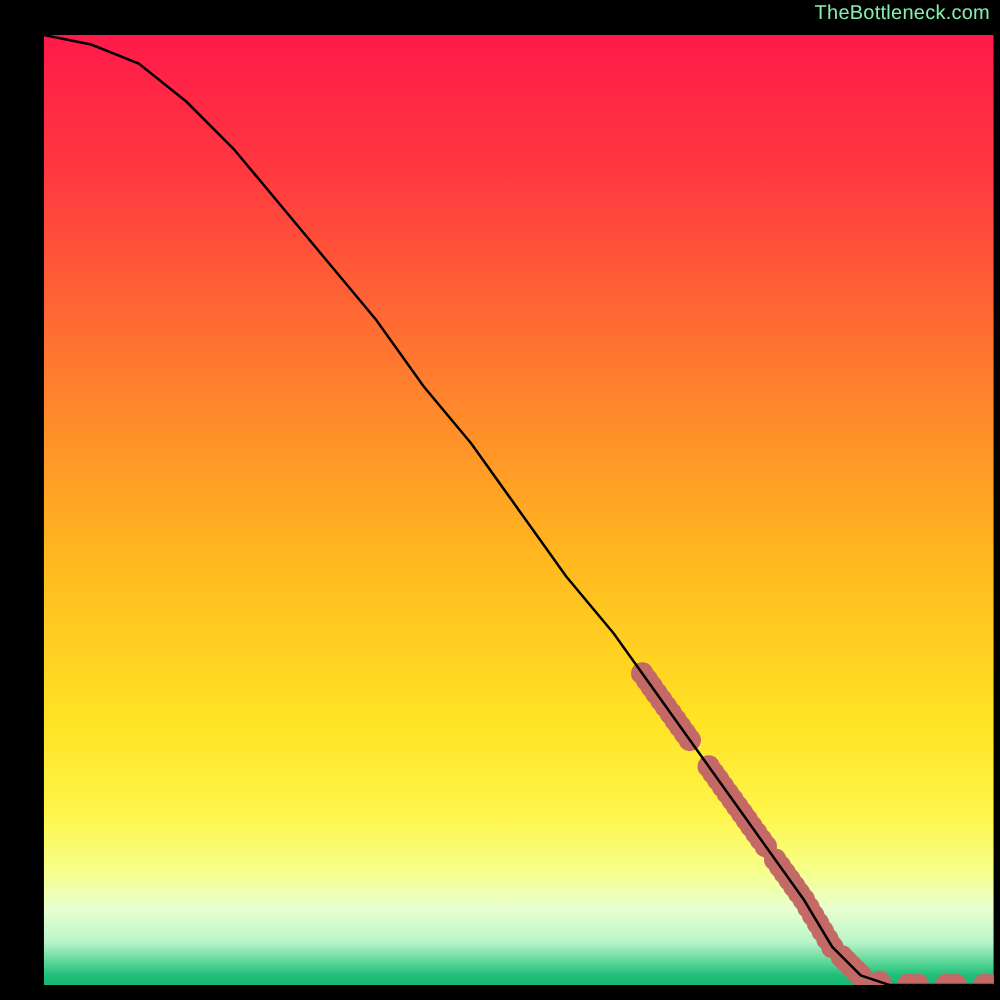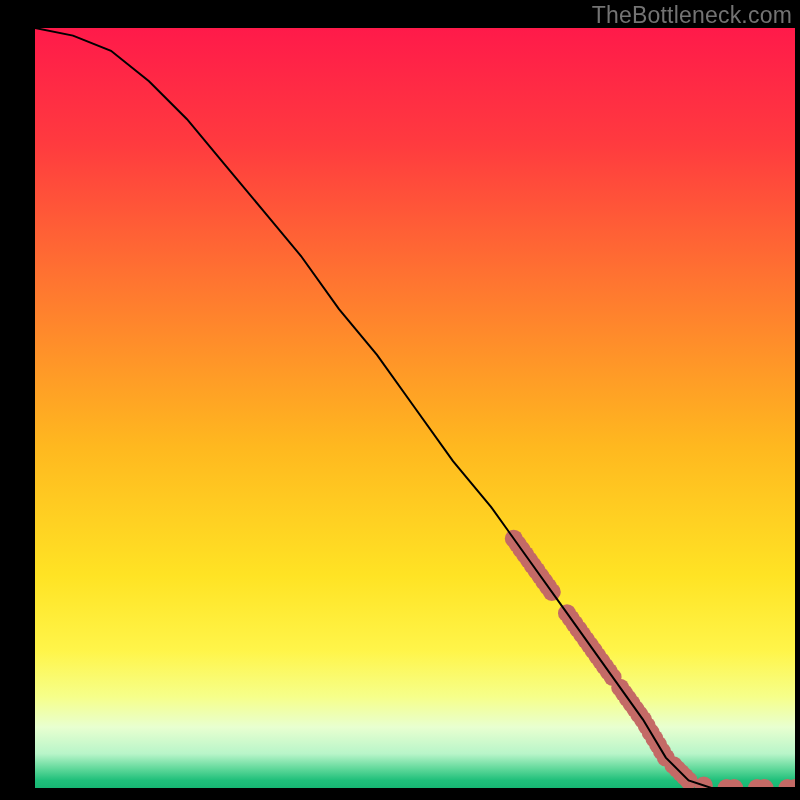--- a/index.html
+++ b/index.html
@@ -14,22 +14,22 @@
   .stage {
     position: relative;
     width: 800px;
     height: 800px;
     background: #000;
   }
   .attribution {
     position: absolute;
     top: 2px;
     right: 8px;
-    color: #737373;
-    font-size: 23px;
+    color: #86efac;
+    font-size: 16px;
     letter-spacing: 0.2px;
     font-weight: 400;
   }
   .plot {
     position: absolute;
     left: 35px;
     top: 28px;
     width: 760px;
     height: 760px;
   }

